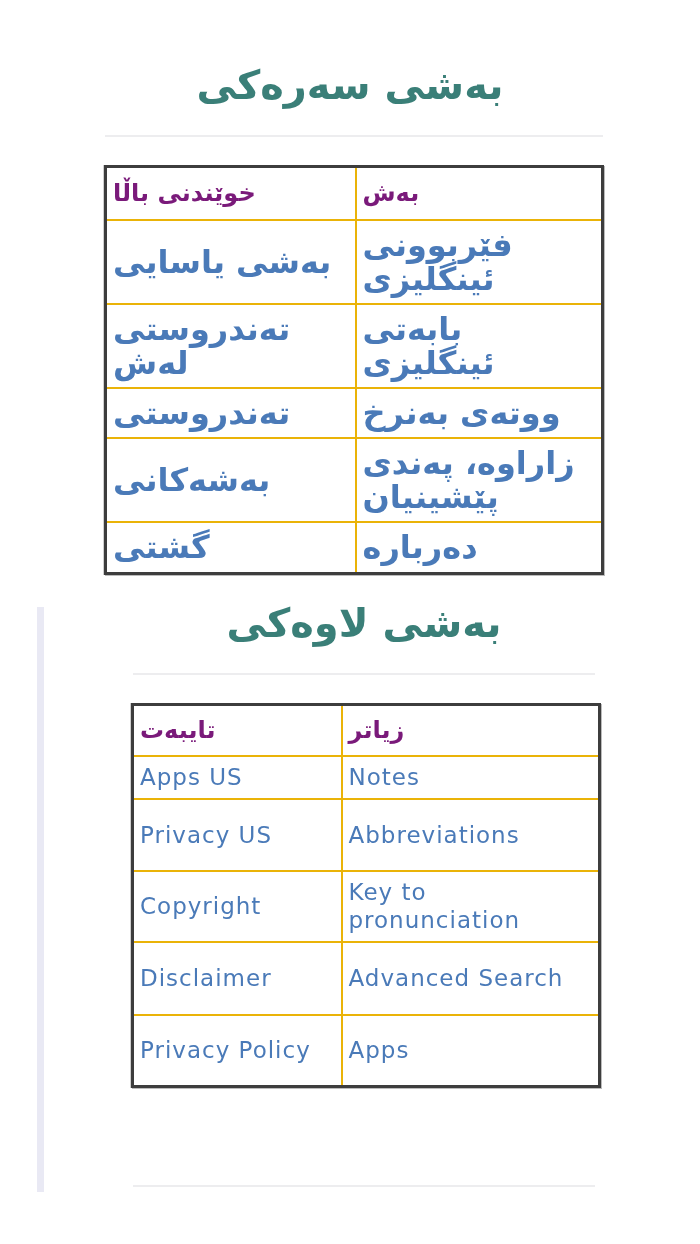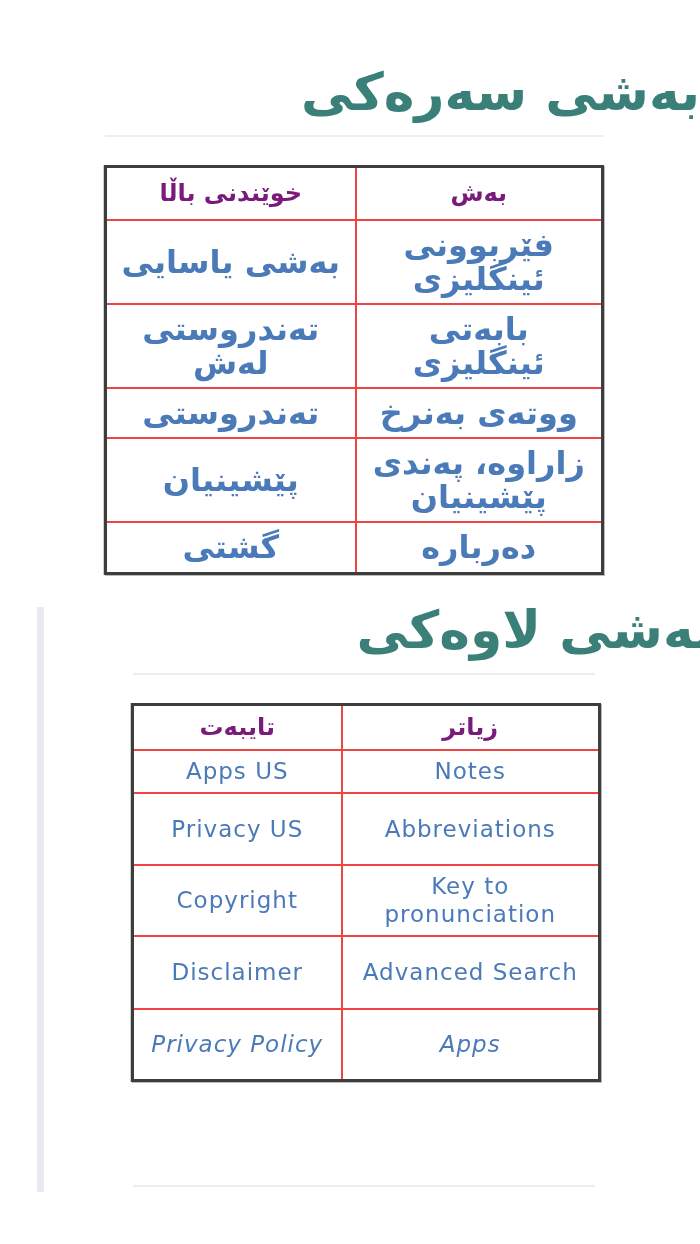--- a/index.html
+++ b/index.html
@@ -11,24 +11,24 @@
       width: 700px;
       height: 1244px;
       position: relative;
       overflow: hidden;
       font-family: "DejaVu Sans", sans-serif;
     }
     .heading {
       position: absolute;
       left: 0;
       width: 700px;
-      text-align: right;
+      text-align: center;
       color: #3a7f78;
       font-weight: bold;
-      font-size: 52px;
+      font-size: 40px;
       direction: rtl;
       letter-spacing: 1px;
     }
     .divider {
       position: absolute;
       height: 2px;
       background: #ededef;
     }
     .side-bar {
       position: absolute;
@@ -39,22 +39,22 @@
       background: #e9e9f4;
     }
     table.nav {
       position: absolute;
       border-collapse: collapse;
       border: 3px solid #3d3d3d;
       box-shadow: 1px 1px 0 #bbbbbb, -1px 0 0 #cfcfcf;
       table-layout: fixed;
     }
     table.nav td, table.nav th {
-      border: 2px solid #ef4444;
-      text-align: center;
+      border: 2px solid #eab308;
+      text-align: left;
       vertical-align: middle;
       padding: 0 6px;
       box-sizing: border-box;
     }
     table.nav th {
       color: #7a1a7a;
       font-weight: bold;
       font-size: 24px;
       direction: rtl;
     }
@@ -101,61 +101,61 @@
   </tr>
   <tr style="height:84px;">
     <td class="cell-link">تەندروستی لەش</td>
     <td class="cell-link">بابەتی ئینگلیزی</td>
   </tr>
   <tr style="height:50px;">
     <td class="cell-link">تەندروستی</td>
     <td class="cell-link">ووتەی بەنرخ</td>
   </tr>
   <tr style="height:84px;">
-    <td class="cell-link">پێشینیان</td>
+    <td class="cell-link">بەشەکانی</td>
     <td class="cell-link">زاراوە، پەندی پێشینیان</td>
   </tr>
   <tr style="height:52px;">
     <td class="cell-link">گشتی</td>
     <td class="cell-link">دەربارە</td>
   </tr>
 </tbody>
   </table>
 
 <div class="side-bar"></div>
 
 <div class="heading" style="top:600px; left:14px;">بەشی لاوەکی</div>
 <div class="divider" style="left:133px; width:462px; top:673px;"></div>
 
 <table class="nav en" style="left:131px; top:703px; width:467px;">
   <colgroup>
     <col style="width:209px;">
     <col style="width:258px;">
   </colgroup>
   <tbody>
-      <tr style="height:45px;">
+      <tr style="height:51px;">
     <th>تایبەت</th>
     <th>زیاتر</th>
   </tr>
   <tr style="height:43px;">
     <td class="cell-link">Apps US</td>
     <td class="cell-link">Notes</td>
   </tr>
   <tr style="height:72px;">
     <td class="cell-link">Privacy US</td>
     <td class="cell-link">Abbreviations</td>
   </tr>
   <tr style="height:71px;">
     <td class="cell-link">Copyright</td>
     <td class="cell-link">Key to pronunciation</td>
   </tr>
   <tr style="height:73px;">
     <td class="cell-link">Disclaimer</td>
     <td class="cell-link">Advanced Search</td>
   </tr>
-  <tr style="height:72px;font-style:italic;">
+  <tr style="height:72px;">
     <td class="cell-link">Privacy Policy</td>
     <td class="cell-link">Apps</td>
   </tr>
 </tbody>
   </table>
 
 <div class="divider" style="left:133px; width:462px; top:1185px;"></div>
 
 </body></html>

